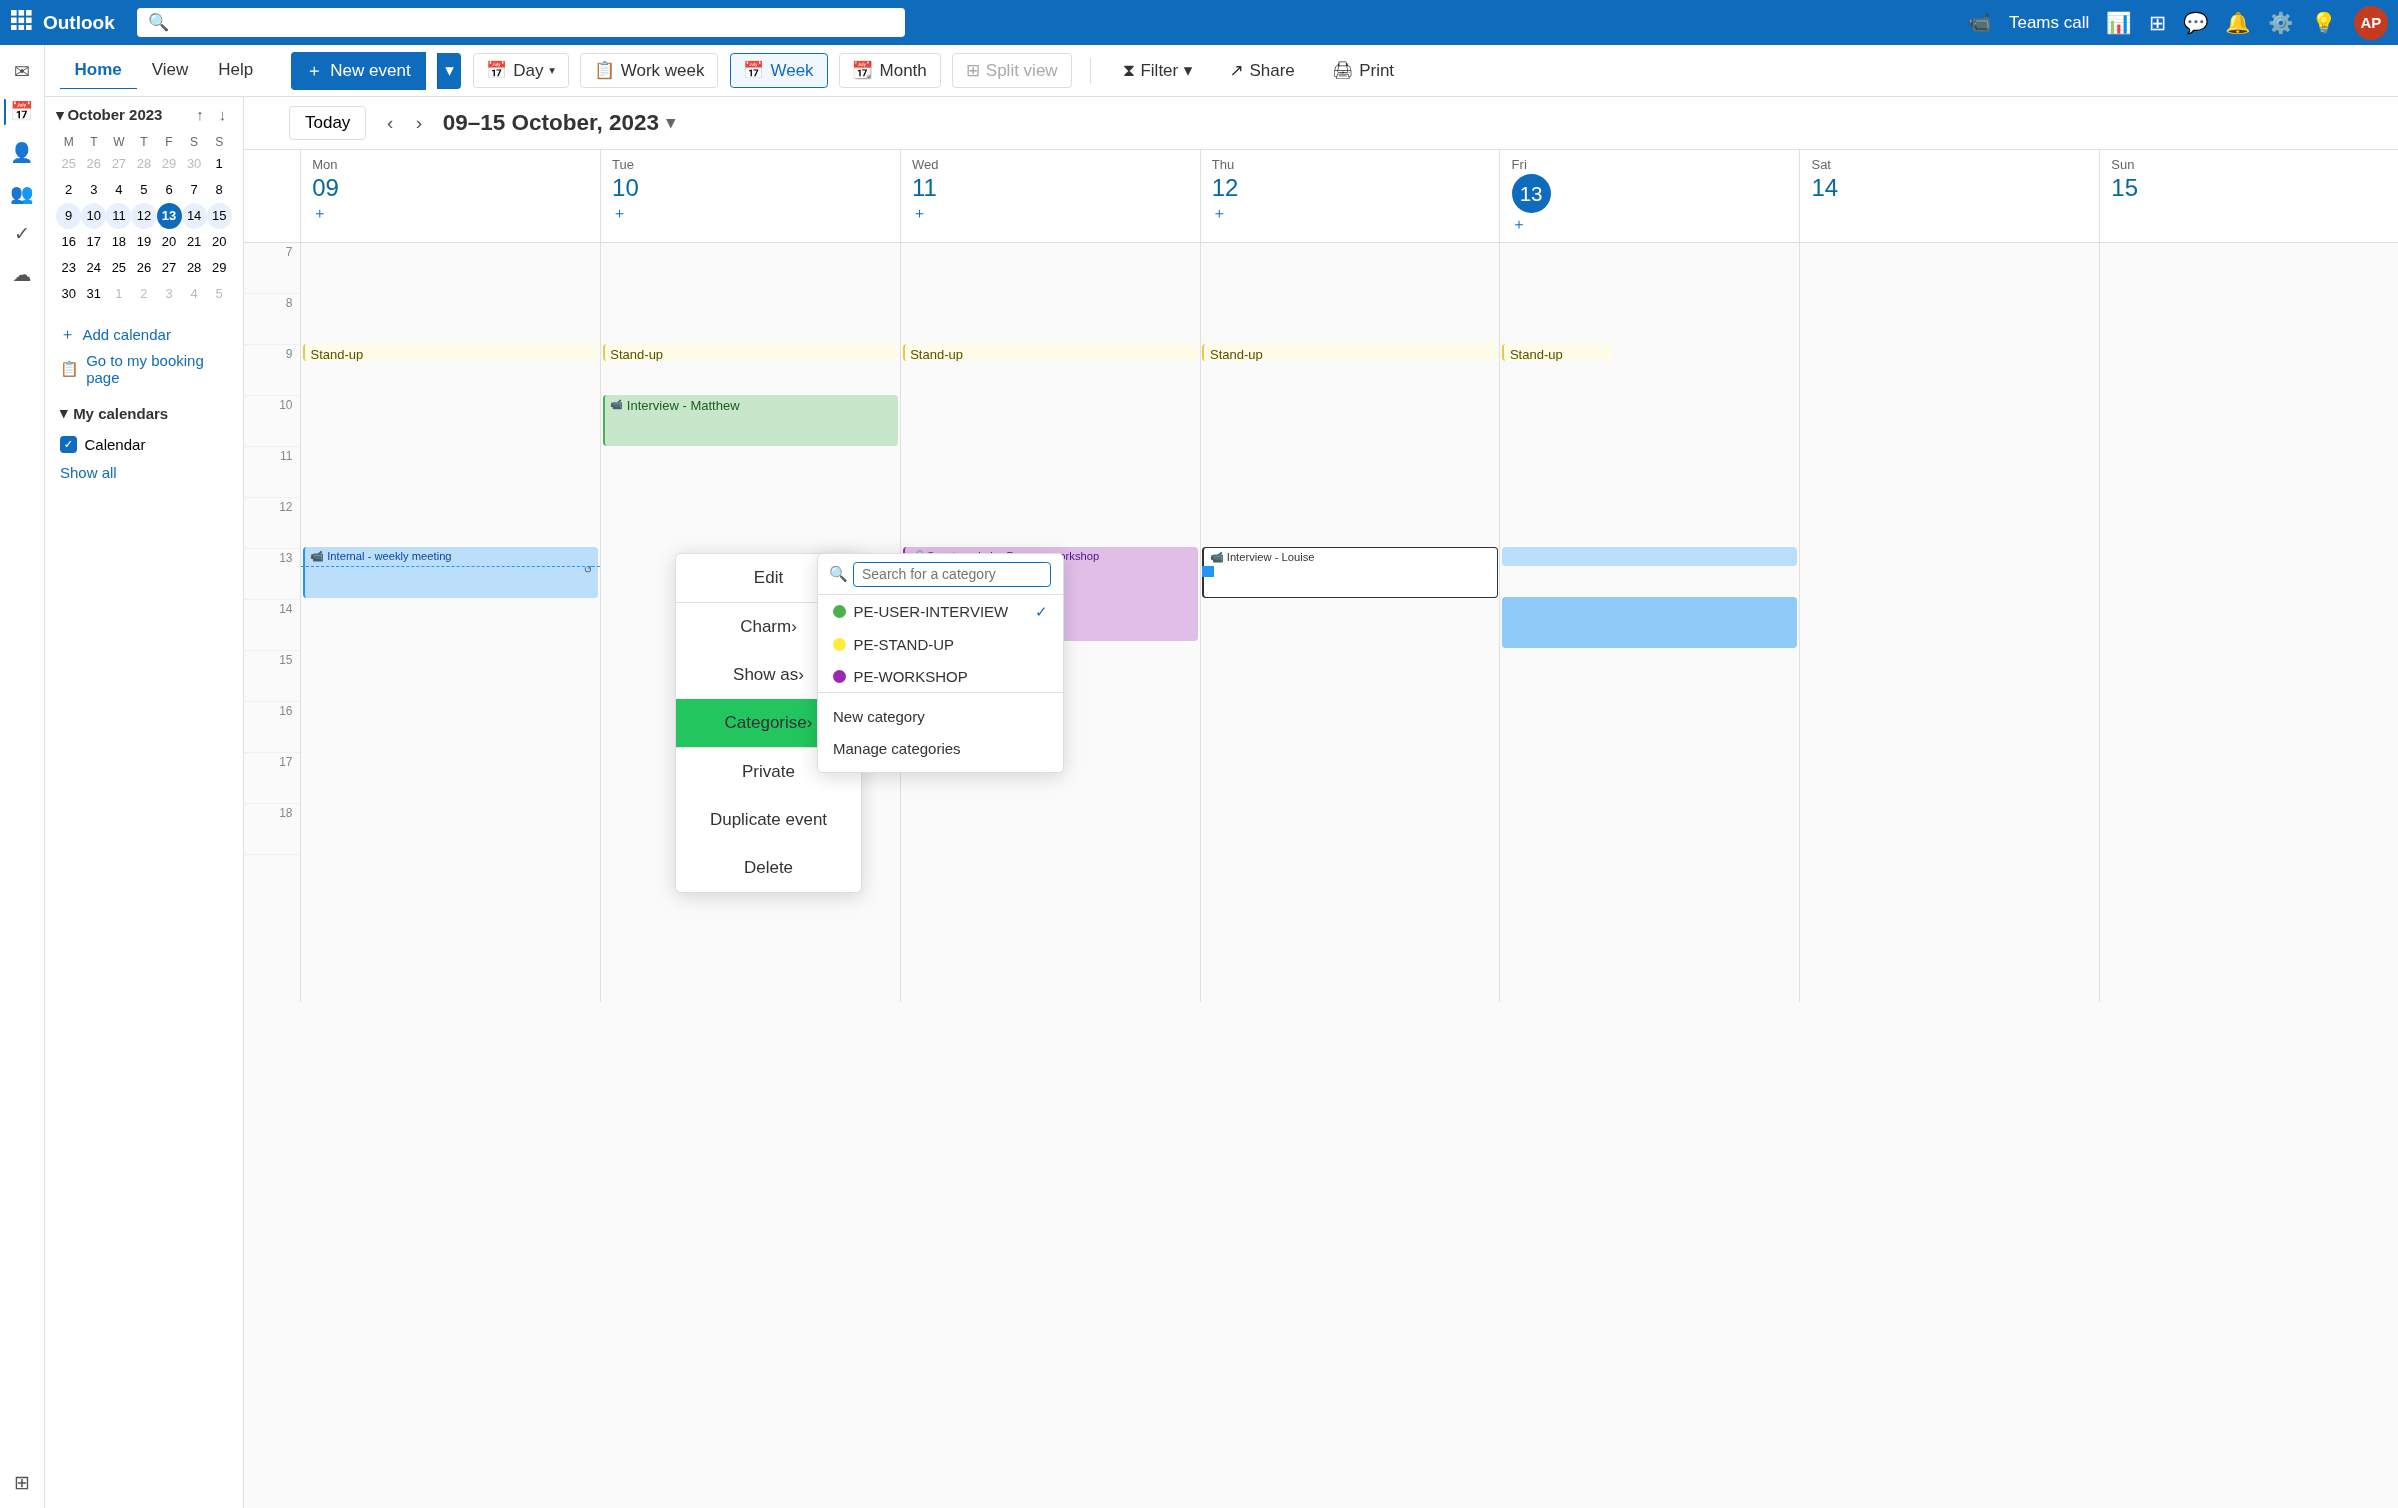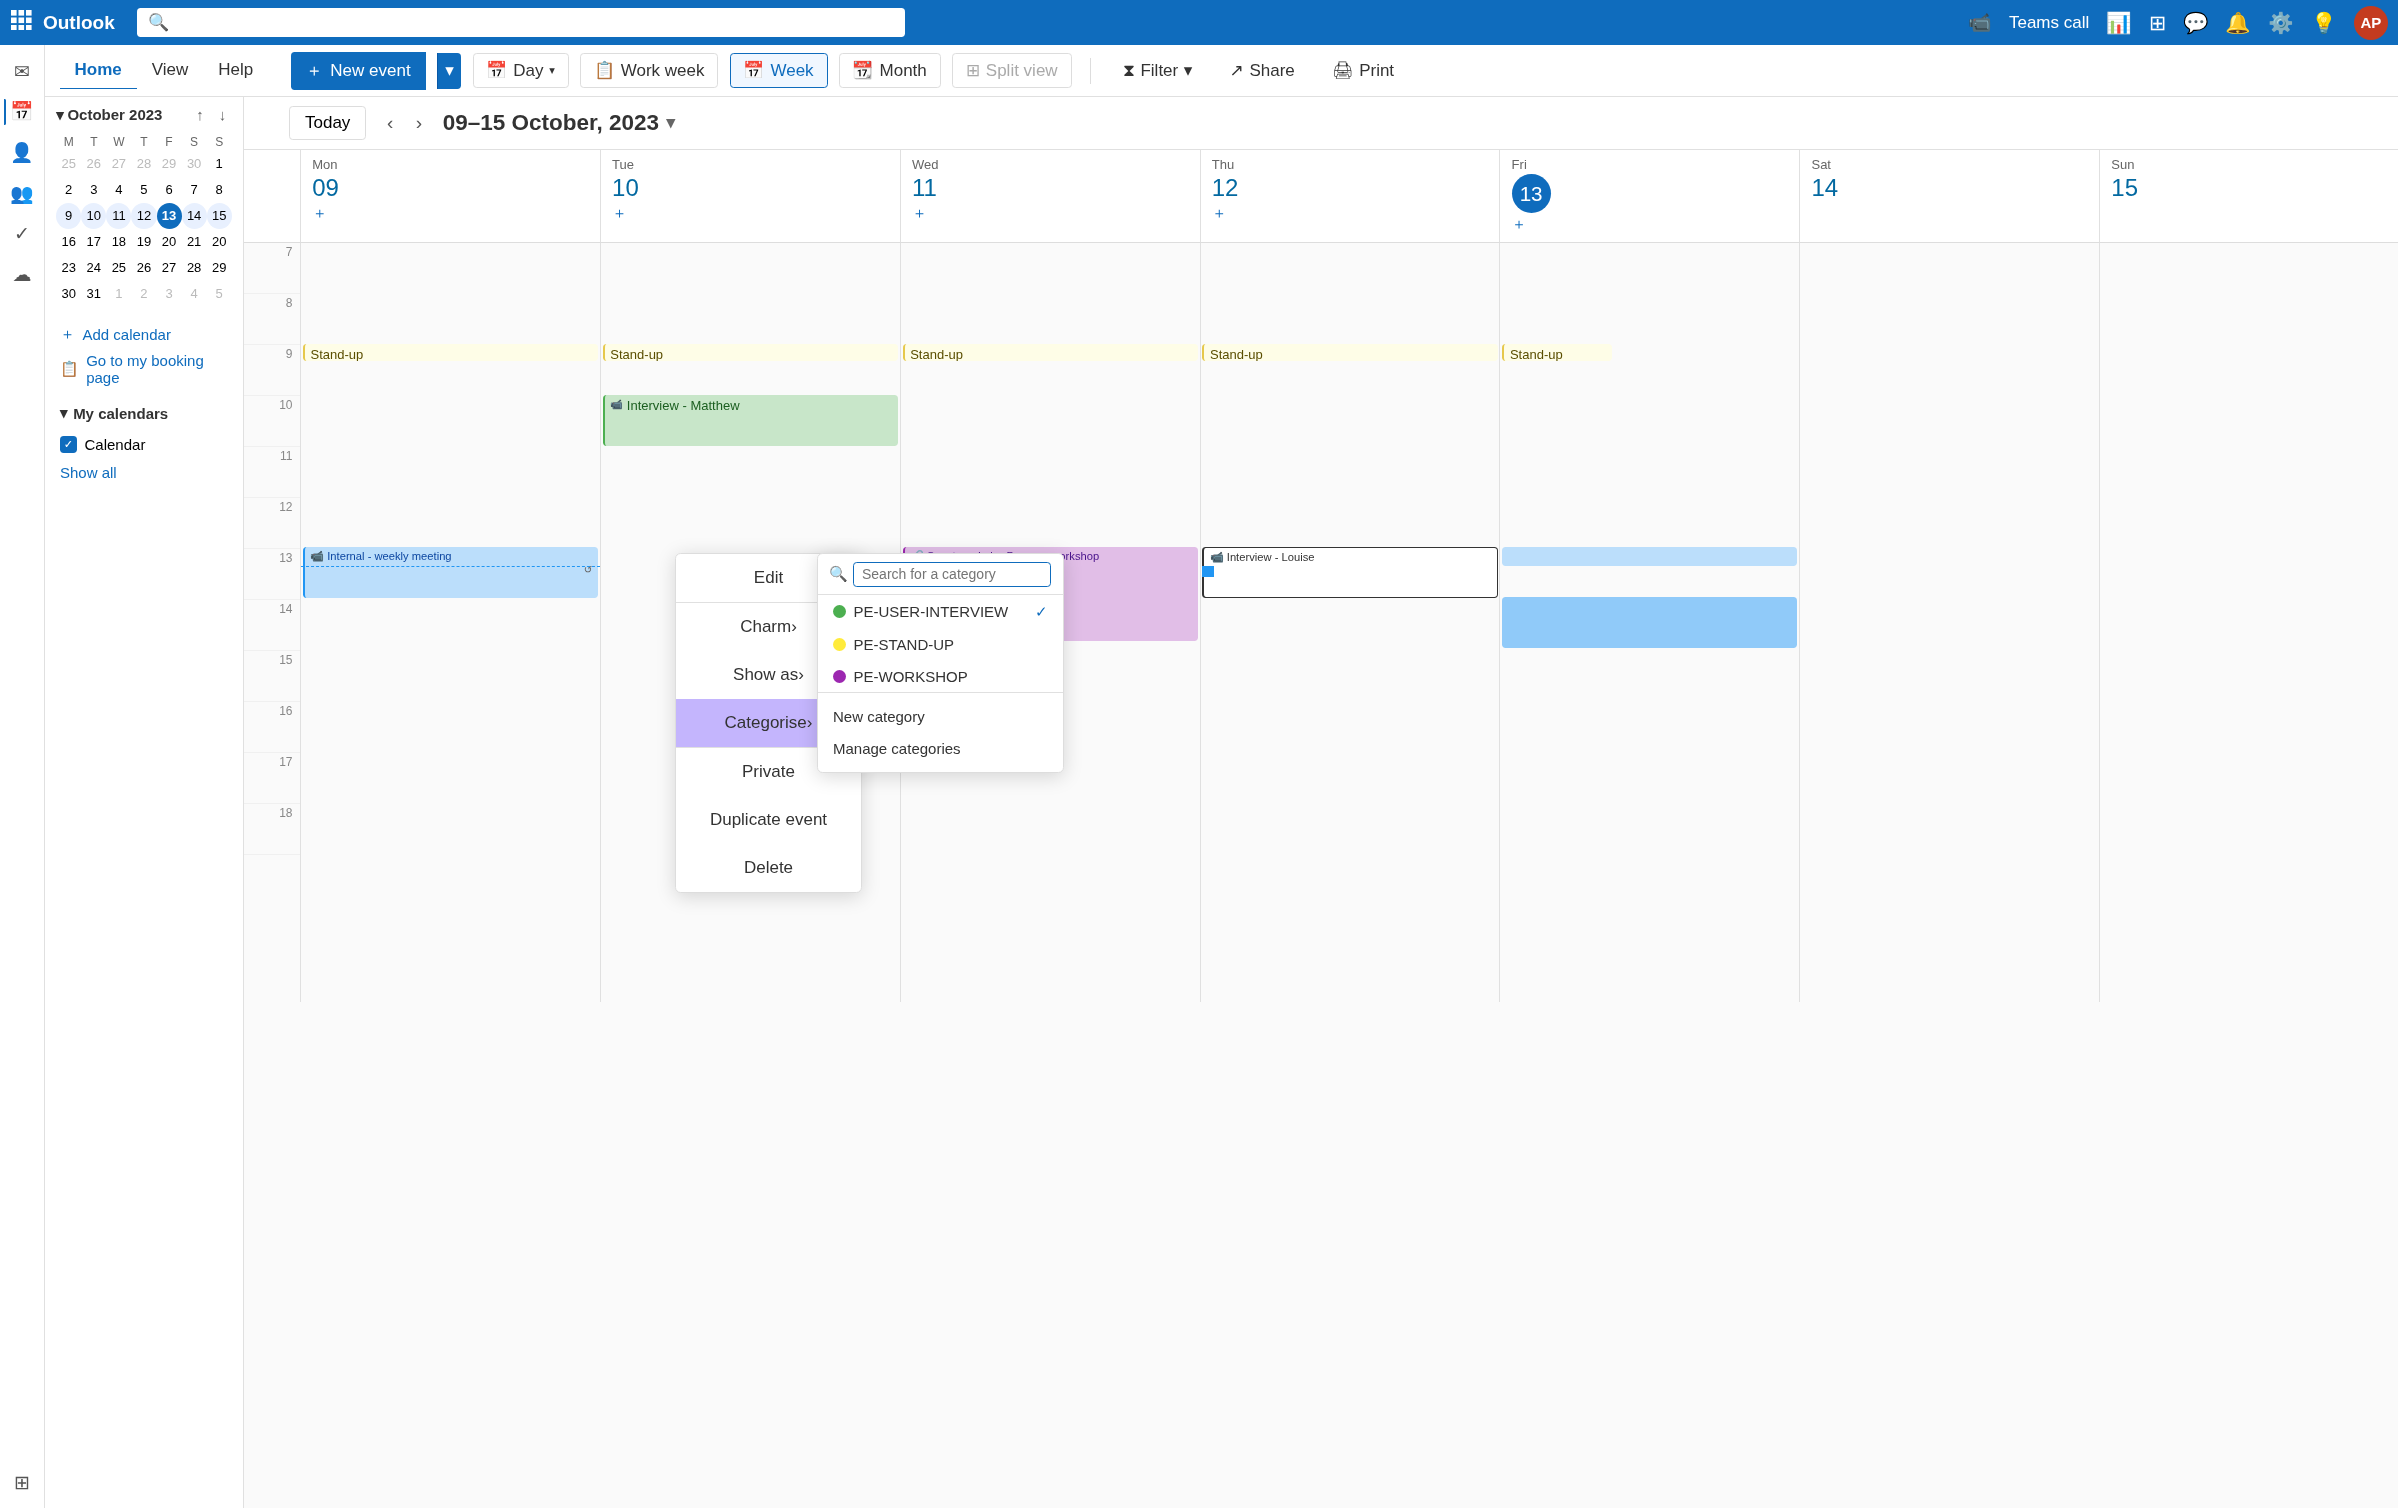--- a/index.html
+++ b/index.html
@@ -592,21 +592,21 @@
   </div>
   <div class="context-menu-separator"></div>
   <div class="context-menu-item">
     <span>Charm</span>
     <span>›</span>
   </div>
   <div class="context-menu-item">
     <span>Show as</span>
     <span>›</span>
   </div>
-  <div class="context-menu-item highlighted" style="background:#c4b5fd;">
+  <div class="context-menu-item highlighted" style="background:#22c55e;">
     <span>Categorise</span>
     <span>›</span>
   </div>
   <div class="context-menu-separator"></div>
   <div class="context-menu-item">
     <span>Private</span>
   </div>
   <div class="context-menu-item">
     <span>Duplicate event</span>
   </div>

